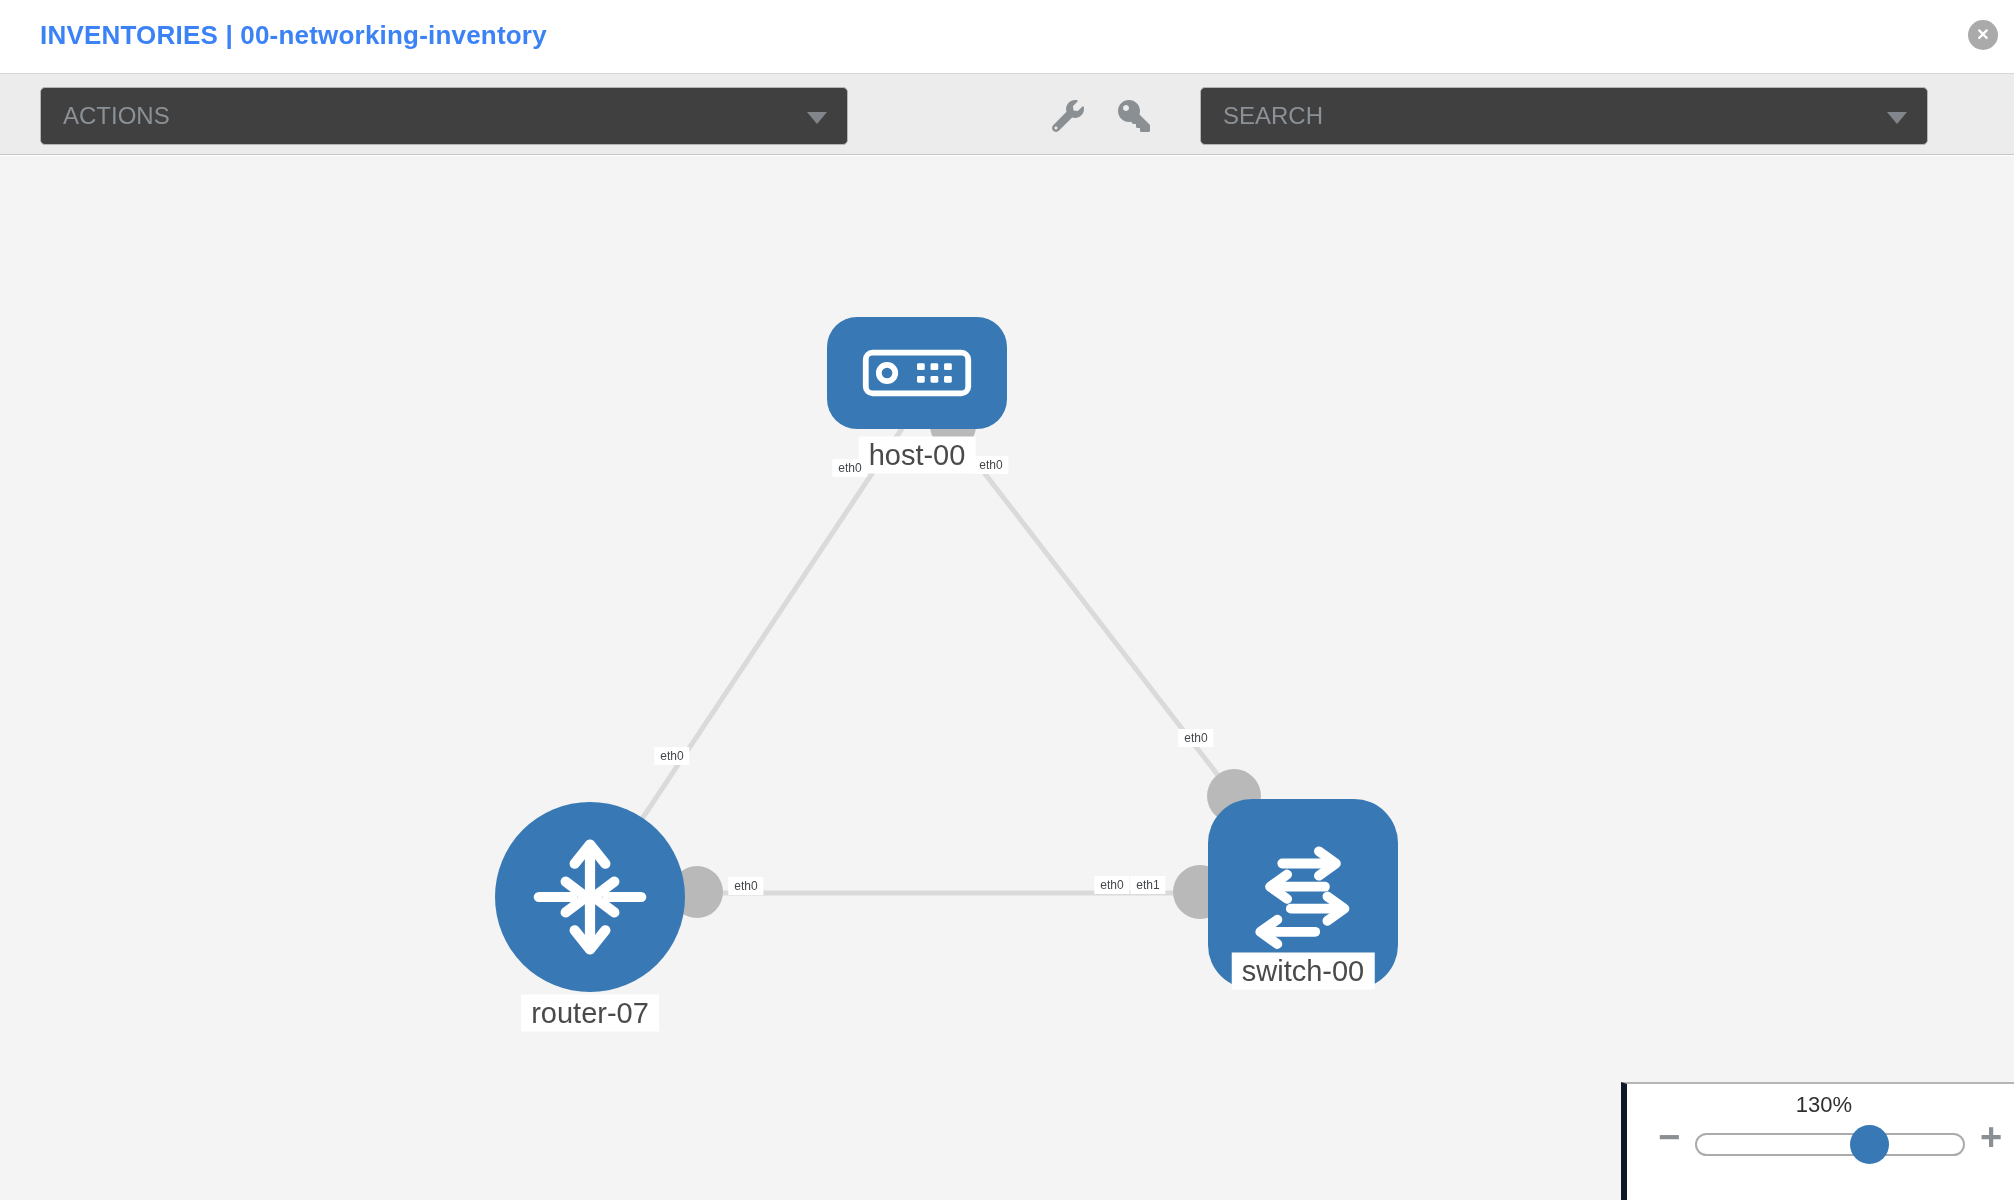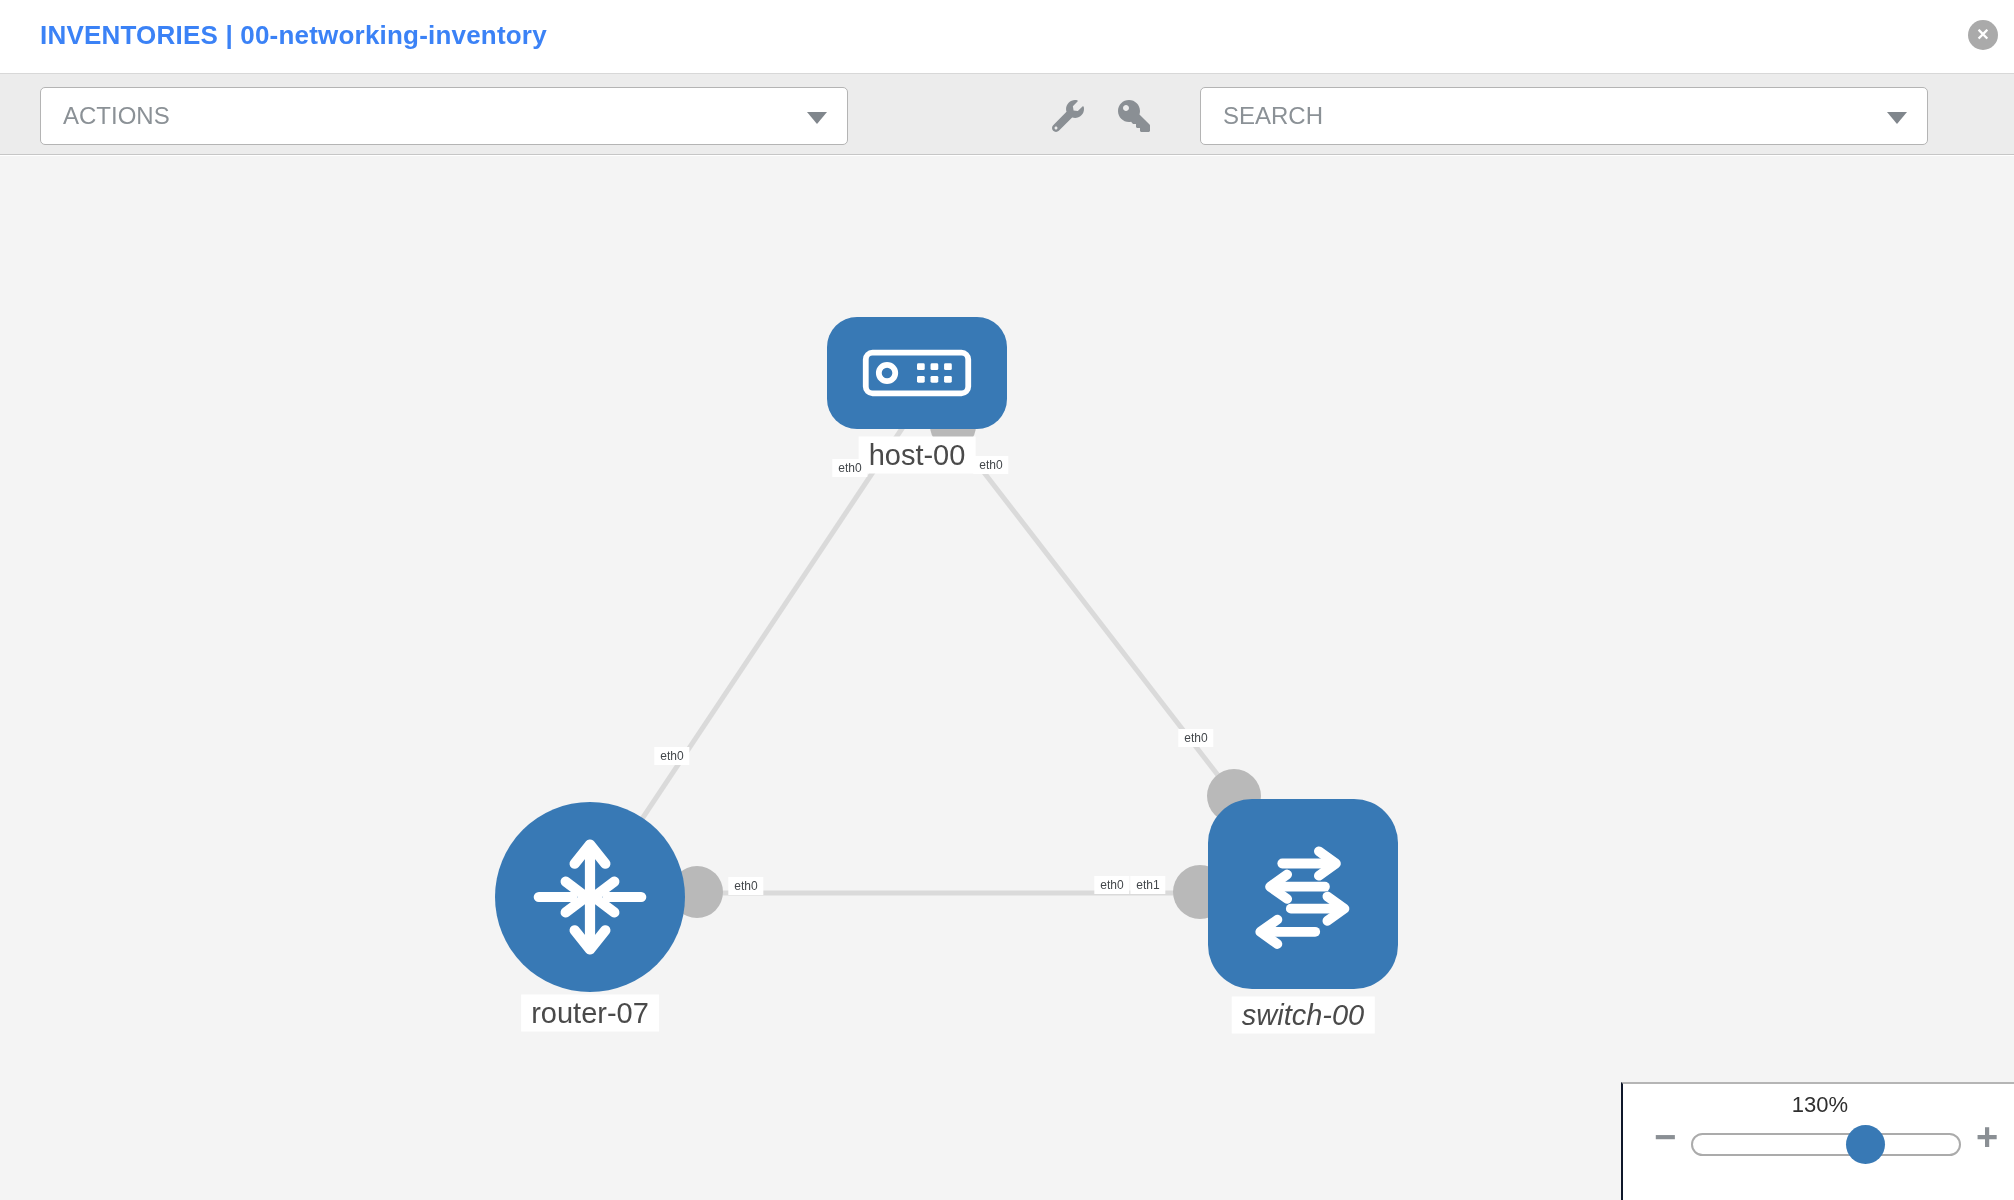--- a/index.html
+++ b/index.html
@@ -21,21 +21,21 @@
     border-radius:50%; background:#aaaaaa; color:#ffffff;
     font-size:16px; font-weight:bold; text-align:center; line-height:30px; cursor:pointer;
   }
   
   .toolbar {
     position:absolute; top:73px; left:0; width:2014px; height:82px;
     background:#ececec; border-top:1px solid #d8d8d8; border-bottom:1px solid #c6c6c6;
   }
   .select-box {
     position:absolute; top:13px; height:58px;
-    background:#ffffff; border:1px solid #b4b4b4; border-radius:5px;
+    background:#404040; border:1px solid #b4b4b4; border-radius:5px;
     display:flex; align-items:center; padding:0 22px;
     font-size:24px; color:#8b9196; cursor:pointer;
   }
   .select-actions { left:40px;  width:808px; }
   .select-search  { left:1200px; width:728px; }
   .caret {
     position:absolute; right:20px; top:24px;
     width:0; height:0;
     border-left:10px solid transparent; border-right:10px solid transparent;
     border-top:12px solid #80868c;
@@ -58,32 +58,32 @@
   .node-router { left:495px;  top:646px; width:190px; height:190px; border-radius:50%; }
   .node-switch { left:1208px; top:643px; width:190px; height:190px; border-radius:44px; }
   .chip {
     position:absolute; transform:translate(-50%,-50%);
     background:#ffffff; white-space:nowrap;
     font-size:12px; color:#43474b; padding:2px 6px;
   }
   .chip-node-label { font-size:29px; color:#4a4a4a; padding:2px 10px; }
   .chip-host-label   { left:917px;  top:299px; }
   .chip-router-label { left:590px;  top:857px; }
-  .chip-switch-label { left:1303px; top:859px;font-style:italic; }
+  .chip-switch-label { left:1303px; top:815px; }
   .chip-eth-host-left    { left:850px;  top:312px; }
   .chip-eth-host-right   { left:991px;  top:309px; }
   .chip-eth-link-rh      { left:672px;  top:600px; }
   .chip-eth-link-sh      { left:1196px; top:582px; }
   .chip-eth-router-right { left:746px;  top:730px; }
   .chip-eth-switch-under { left:1112px; top:729px; z-index:4; }
   .chip-eth-switch-over  { left:1148px; top:729px; z-index:5; }
   
   .zoom-panel {
     position:absolute; right:0; bottom:0; width:393px; height:118px;
-    background:#ffffff; border-top:2px solid #b5b5b5; border-left:2px solid #0f172a;padding-left:42px;
+    background:#ffffff; border-top:2px solid #b5b5b5; border-left:6px solid #0f172a;padding-left:42px;
   }
   .zoom-value {
     position:absolute; left:147px; top:8px; width:100px;
     text-align:center; font-size:22px; color:#2f2f2f;
   }
   .zoom-btn {
     position:absolute; top:36px; width:36px; height:36px;
     font-size:38px; font-weight:bold; color:#8a8f94;
     text-align:center; line-height:34px; cursor:pointer;
   }

